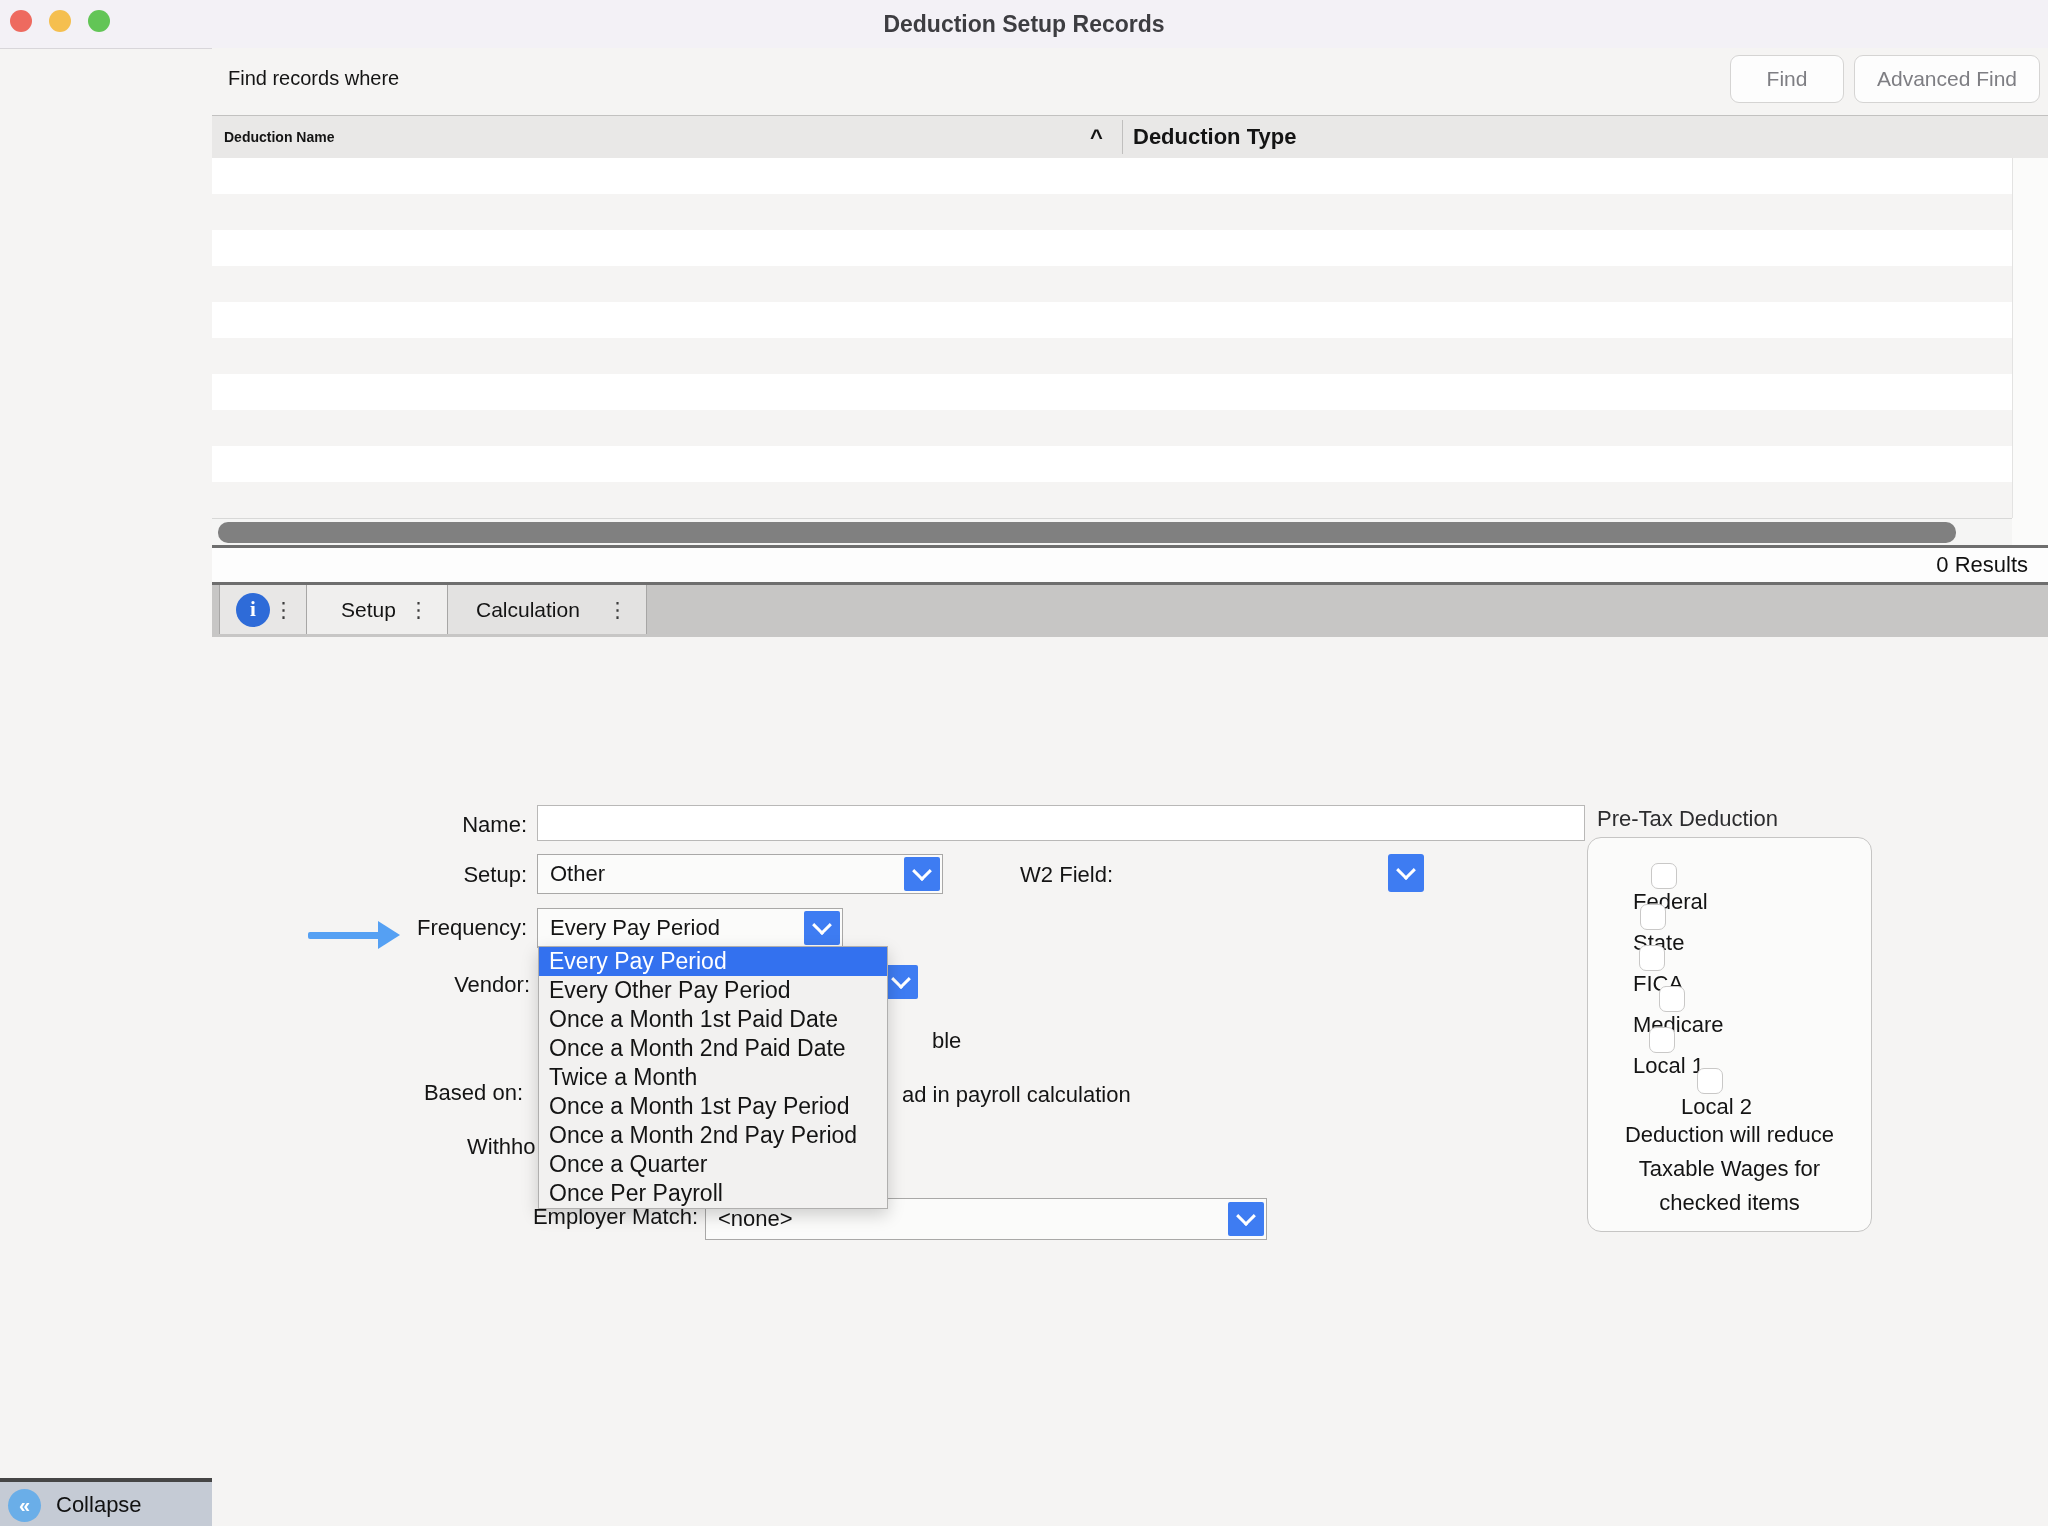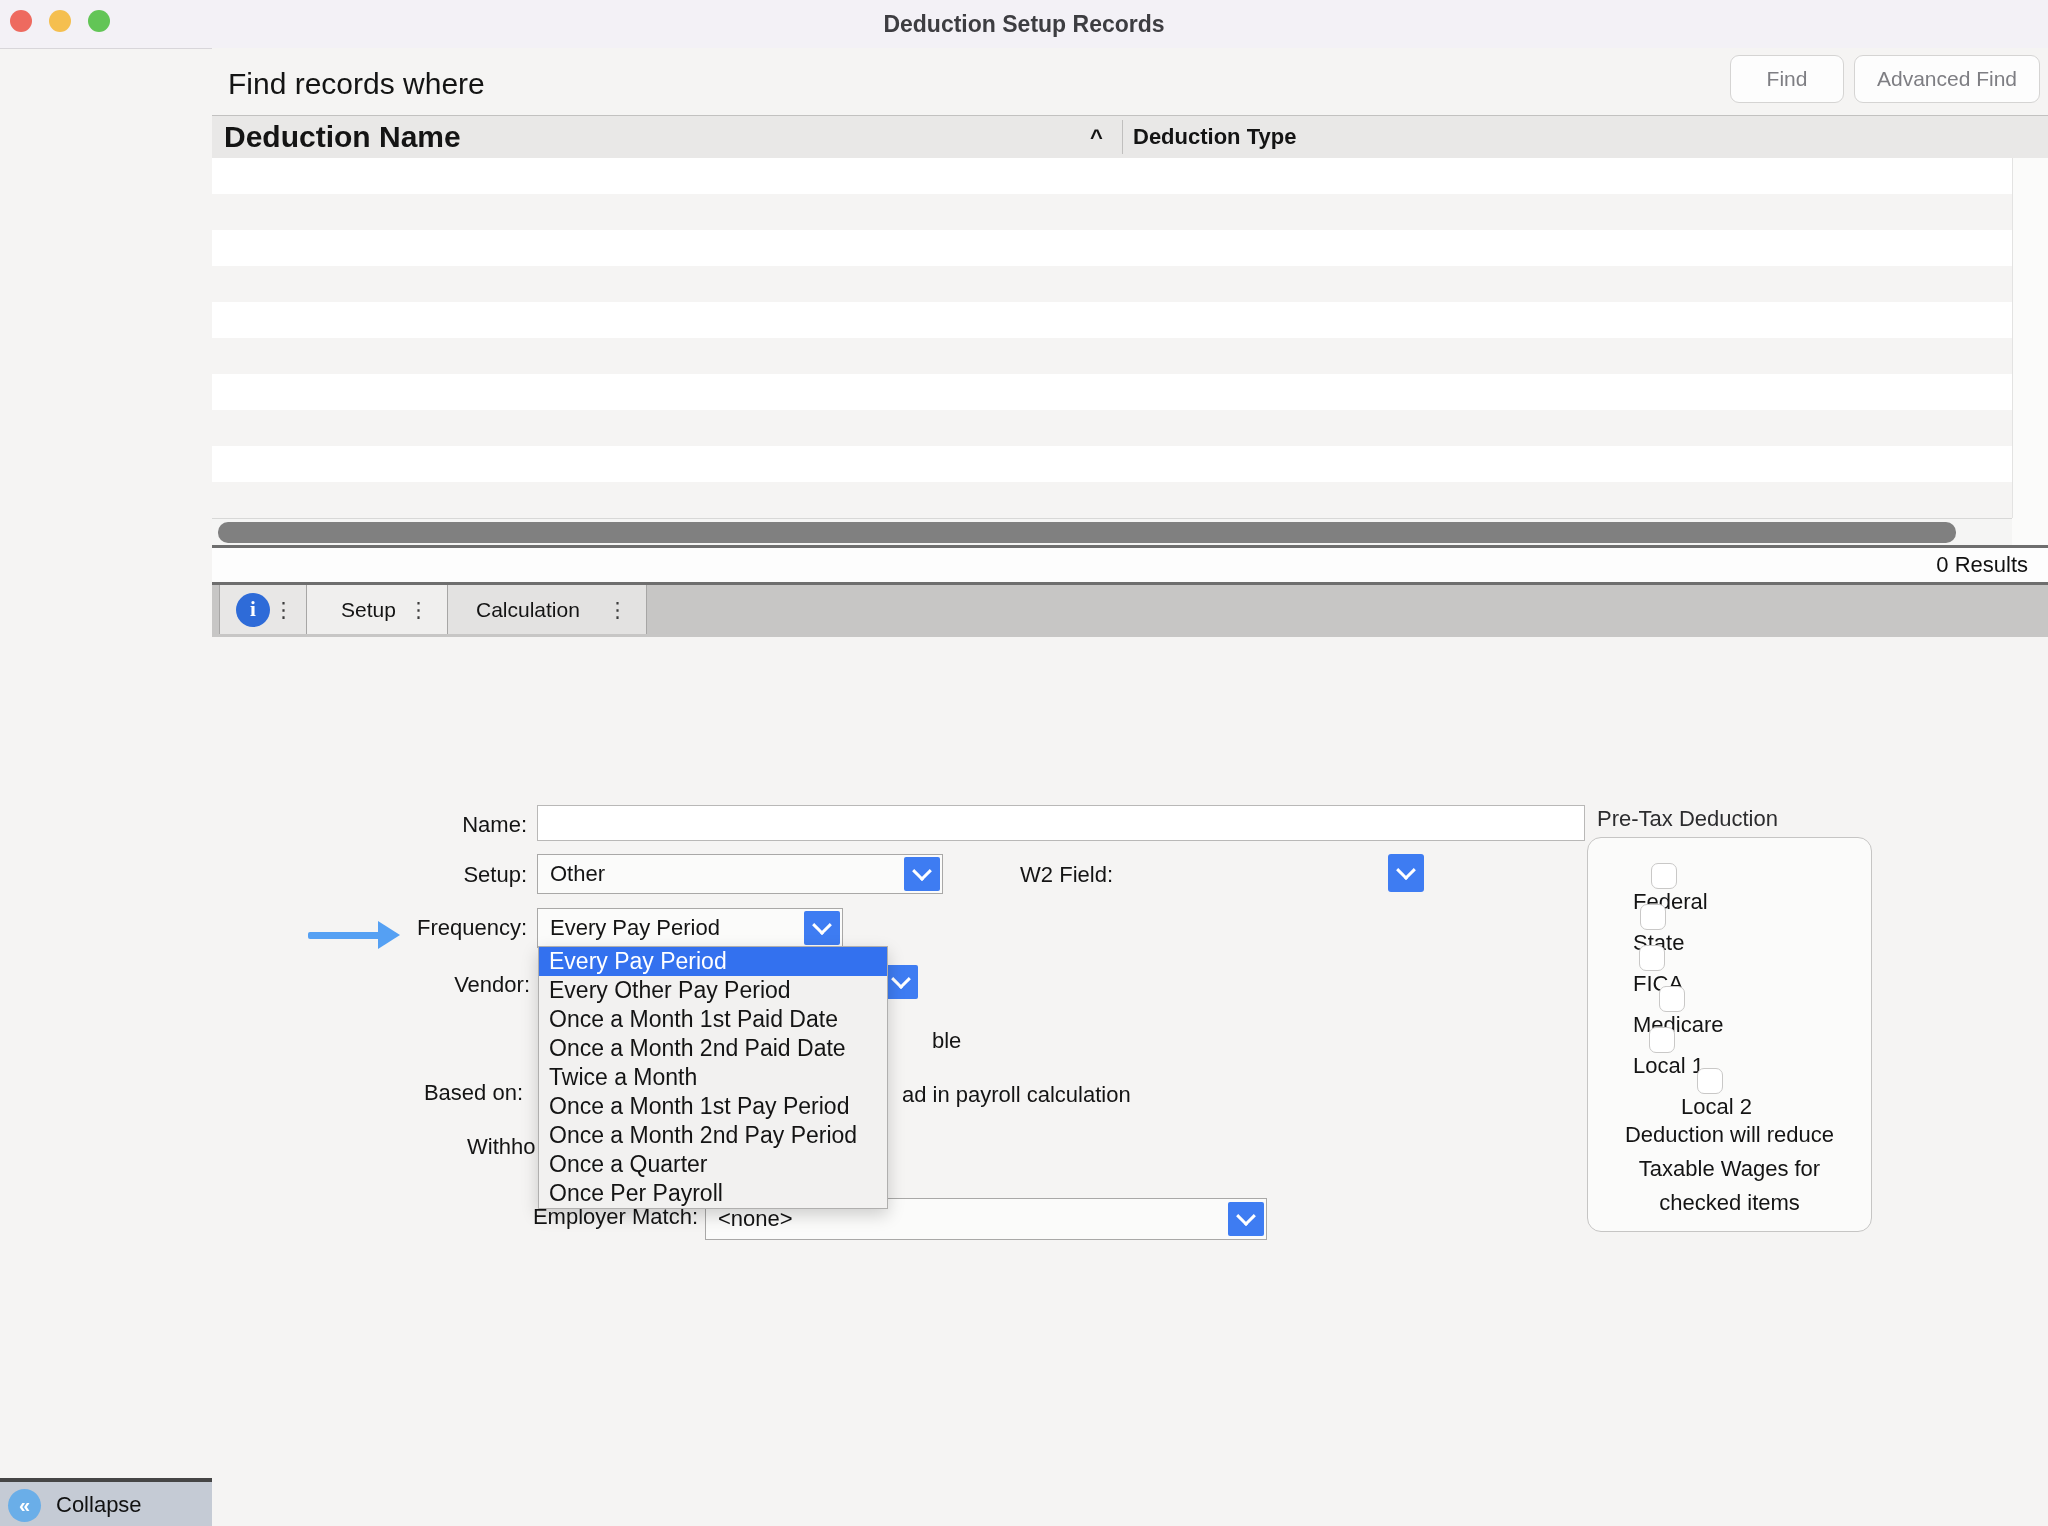--- a/index.html
+++ b/index.html
@@ -30,37 +30,37 @@
   .side-label{margin-left:16px;font-size:22px;color:#111;}
   #collapse-bar{left:0;top:1478px;width:212px;height:48px;background:#c5cbd5;border-top:4px solid #454545;}
   #collapse-ico{position:absolute;left:8px;top:7px;width:33px;height:33px;border-radius:50%;background:#6aaee8;
                 color:#fff;font-size:20px;font-weight:bold;display:flex;align-items:center;justify-content:center;}
   #collapse-label{position:absolute;left:56px;top:0;height:48px;line-height:46px;font-size:22px;color:#111;}
 
   
   #main{left:212px;top:48px;width:1836px;height:1478px;background:#f5f4f3;}
 
   
-  #find-where-label{left:16px;top:19px;font-size:30px;}
+  #find-where-label{left:16px;top:19px;font-size:20px;}
   #find-where-field{left:226px;top:10px;width:336px;height:44px;background:#fdfdfd;border:1px solid #b9b9b9;
                     display:flex;align-items:center;cursor:default;}
   #find-where-value{flex:1;padding-left:12px;font-size:22px;}
   #find-where-btn{width:38px;height:38px;margin-right:2px;background:#c9c8c8;display:flex;align-items:center;justify-content:center;}
   .chev{display:inline-block;width:11px;height:11px;border-right:3px solid #fff;border-bottom:3px solid #fff;
         transform:rotate(45deg) translate(-2px,-2px);}
   .chev.gray{border-color:#7b7b7b;}
   .tb-btn{position:absolute;top:7px;height:46px;background:#fdfdfd;border:1px solid #d5d4d3;border-radius:9px;
           font-size:21px;color:#7e7e83;display:flex;align-items:center;justify-content:center;cursor:default;}
   #find-btn{left:1518px;width:112px;}
   #advfind-btn{left:1642px;width:184px;}
 
   
   #table-header{left:0;top:67px;width:1836px;height:42px;background:#e9e8e7;
                 border-top:1px solid #c2c1c0;border-bottom:1px solid #9f9e9d;}
-  #col1-label{position:absolute;left:12px;top:0;height:42px;line-height:42px;font-size:30px;font-weight:bold;}
+  #col1-label{position:absolute;left:12px;top:0;height:42px;line-height:42px;font-size:14px;font-weight:bold;}
   #sort-caret{position:absolute;left:878px;top:0;height:42px;line-height:44px;font-size:22px;font-weight:bold;}
   #col-divider{position:absolute;left:910px;top:4px;width:1px;height:34px;background:#c0bfbe;}
   #col2-label{position:absolute;left:921px;top:0;height:42px;line-height:42px;font-size:22px;font-weight:bold;}
   #table-body{left:0;top:110px;width:1800px;height:360px;
               background:repeating-linear-gradient(to bottom,#ffffff 0 36px,#f5f4f3 36px 72px);}
   #table-gutter{left:1800px;top:110px;width:36px;height:360px;background:#fbfbfa;border-left:1px solid #e3e3e2;}
   #hscroll-track{left:0;top:470px;width:1800px;height:27px;background:#f5f5f4;border-top:1px solid #d8d8d7;}
   #hscroll-thumb{position:absolute;left:6px;top:3px;width:1738px;height:21px;background:#808080;border-radius:10px;}
   #hscroll-corner{left:1800px;top:470px;width:36px;height:27px;background:#fbfbfa;}
 

